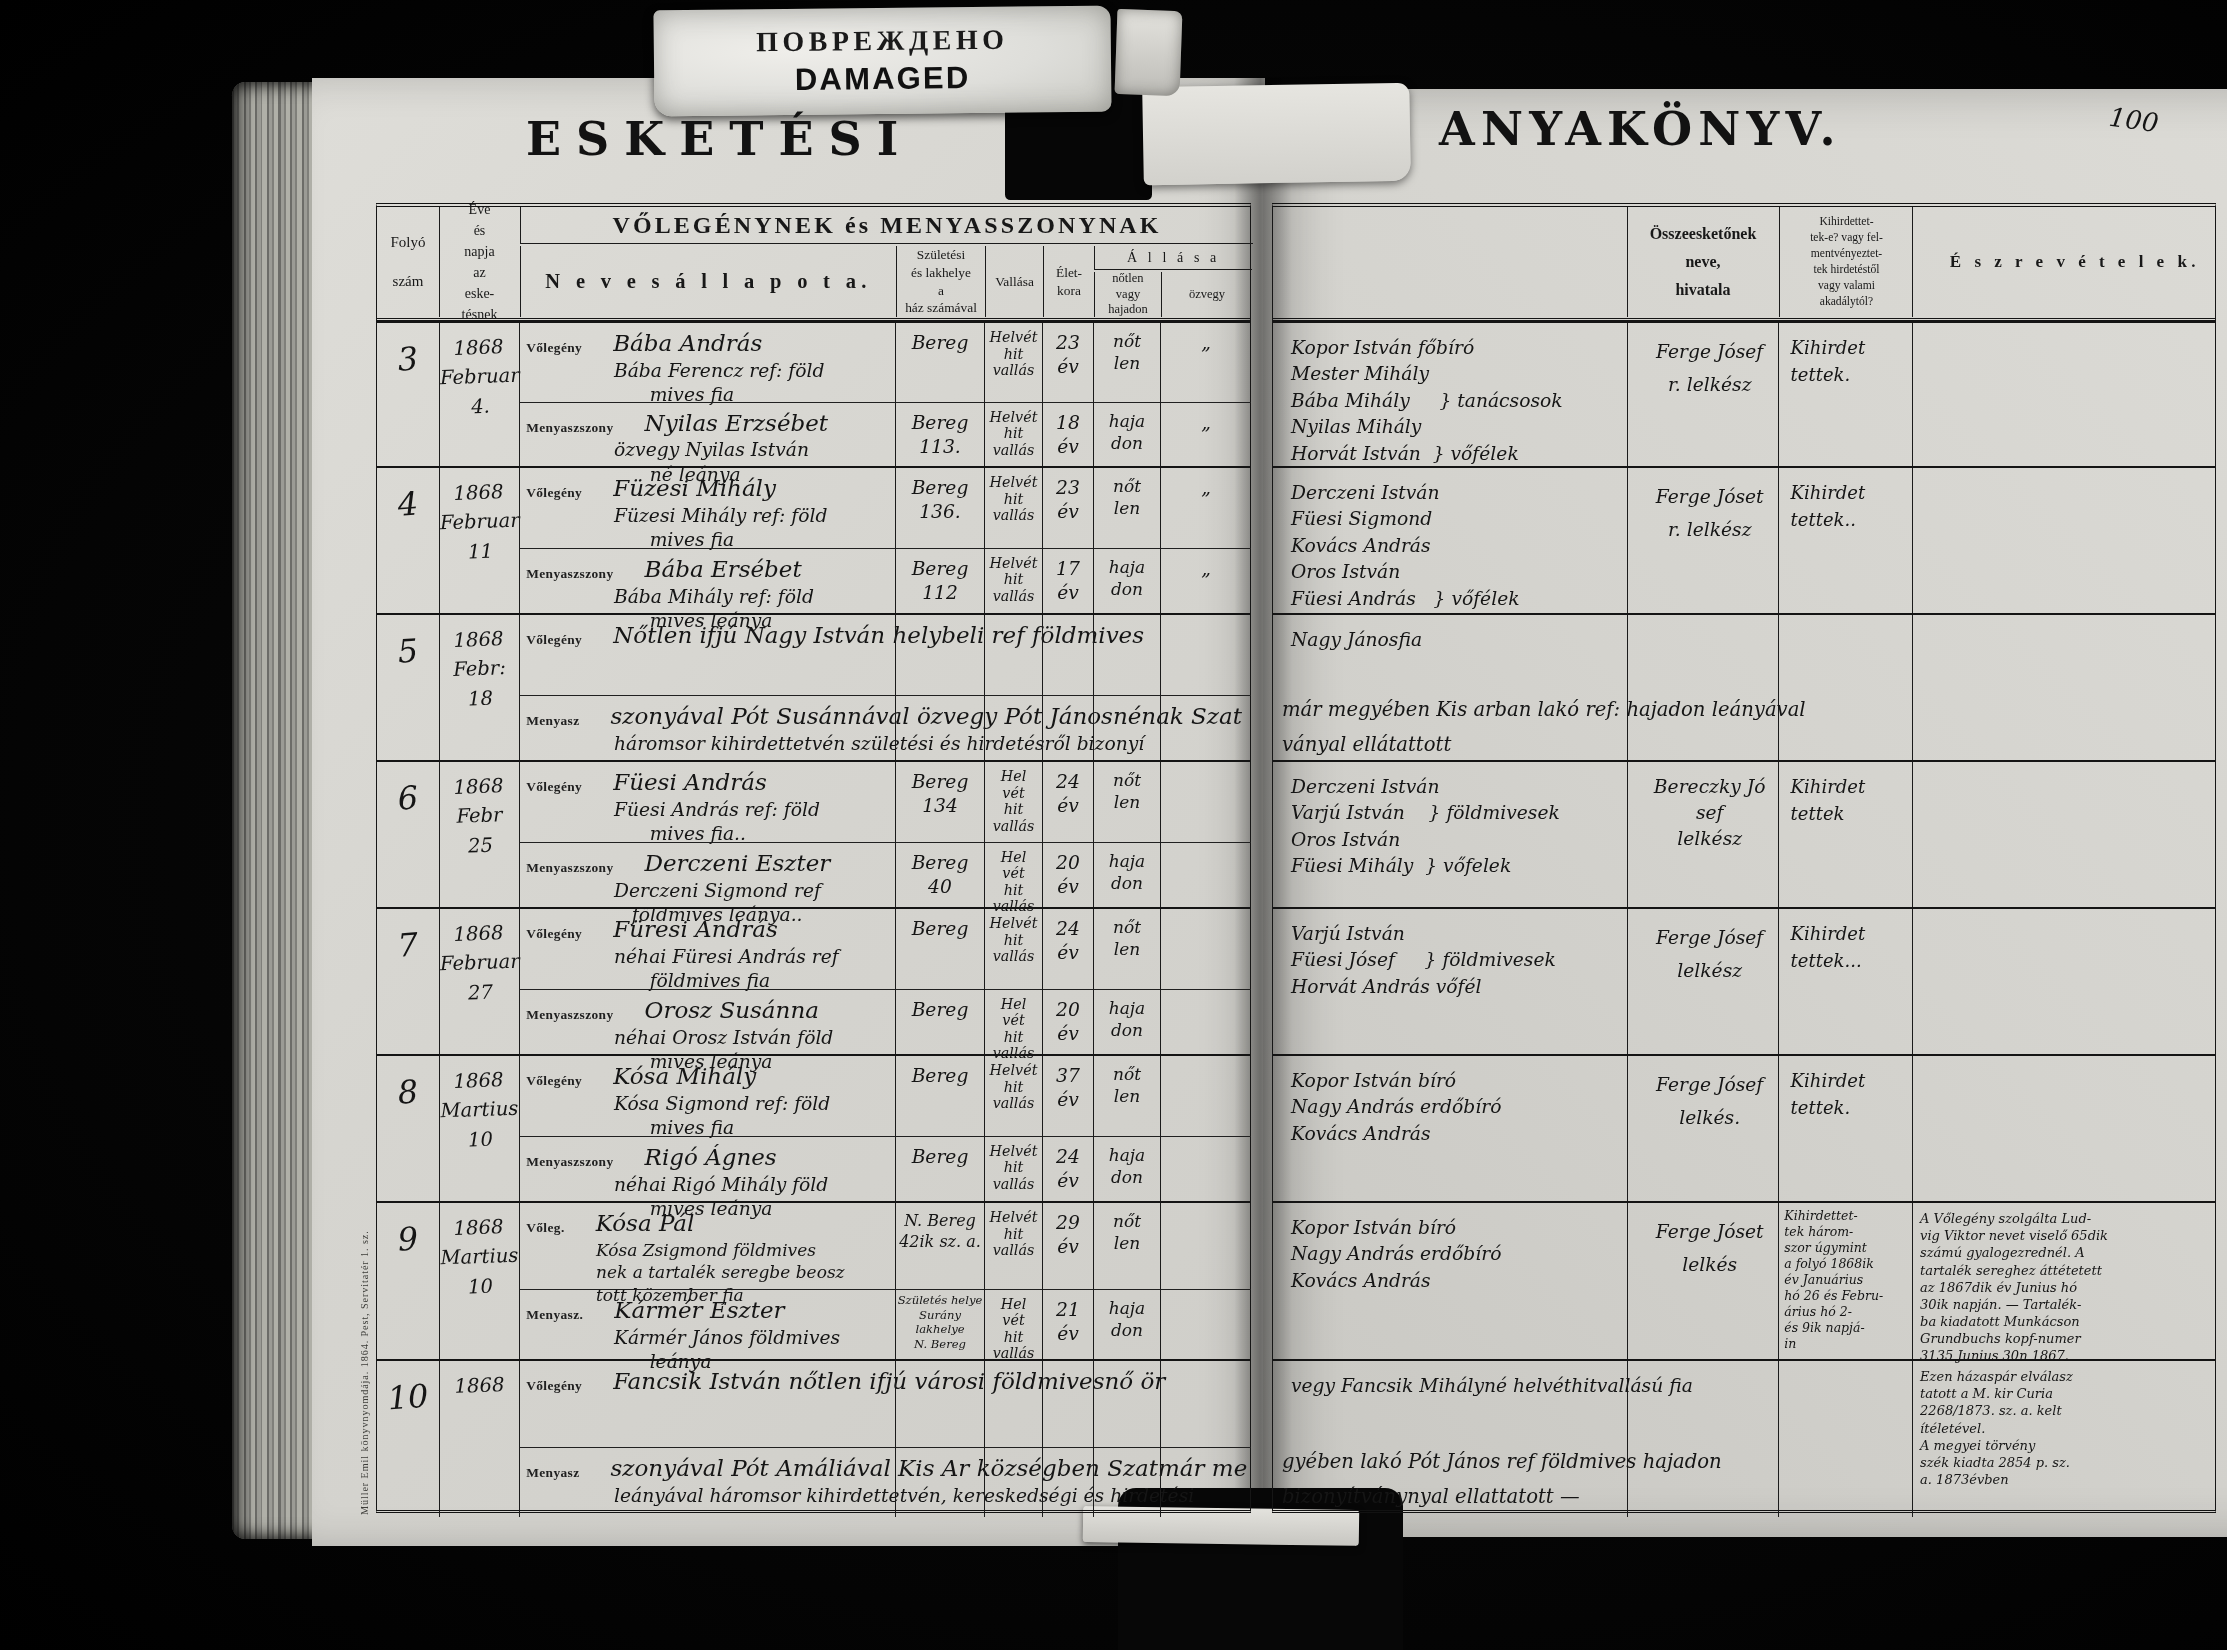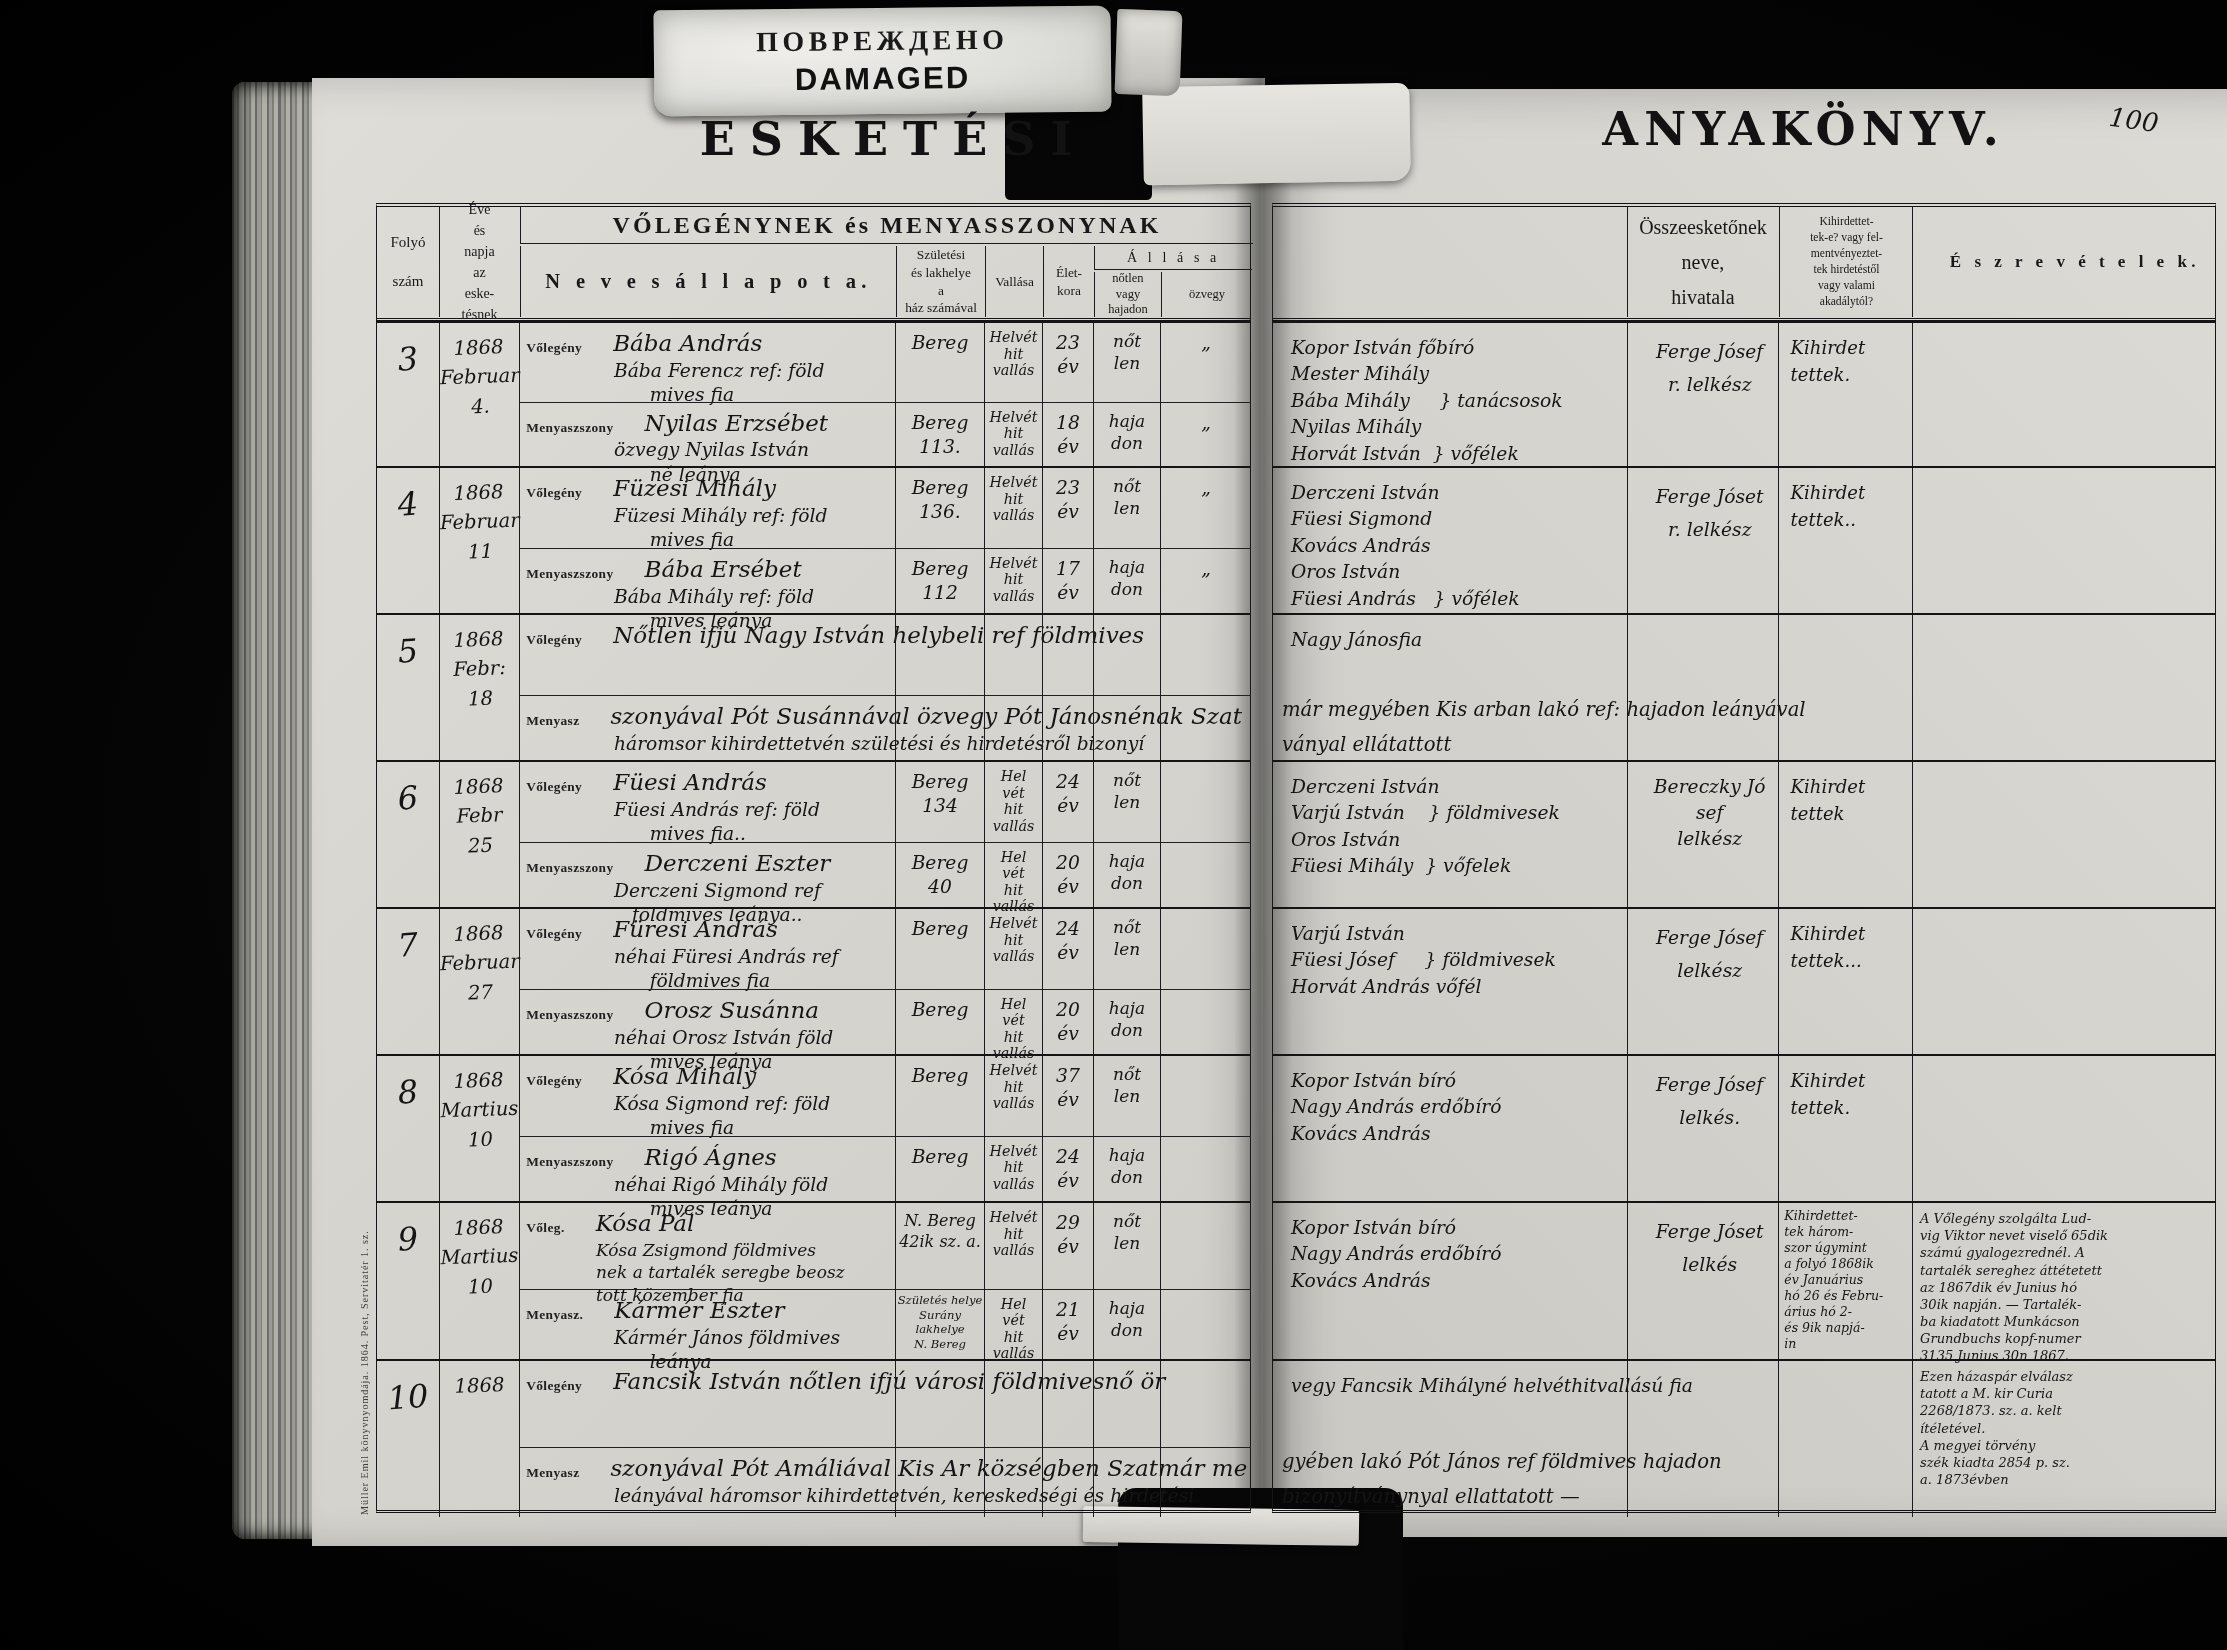--- a/index.html
+++ b/index.html
@@ -32,21 +32,21 @@
   .stamp{left:654px;top:8px;width:457px;height:106px;transform:rotate(-.6deg);
     background:radial-gradient(ellipse at 30% 40%,#efeeea 0%,#dededa 55%,#c8c8c2 100%);
     border-radius:6.2px 13.4px 9.8px 17px;box-shadow:0 3.6px 9.8px rgba(0,0,0,.65), inset 0 0 27px rgba(60,60,55,.35);
     display:flex;flex-direction:column;align-items:center;justify-content:center;gap:3.6px;}
   .stamp-frag{left:1116px;top:9.8px;width:65px;height:85px;transform:rotate(2deg);
     background:linear-gradient(180deg,#e4e3de,#bdbcb7);border-radius:3.6px 8px 13.4px 4.5px;
     box-shadow:inset 0 0 13.4px rgba(50,50,45,.5);}
   .stamp-ru{font-family:"Liberation Serif",serif;font-size:28px;letter-spacing:4.5px;color:#1a1a1a;font-weight:600;}
   .stamp-en{font-family:"Liberation Sans",sans-serif;font-size:31px;letter-spacing:2.2px;color:#111;font-weight:700;}
   
-  .title{font-family:"DejaVu Serif",serif;font-weight:700;color:#121212;font-size:46px;text-align:right;}
+  .title{font-family:"DejaVu Serif",serif;font-weight:700;color:#121212;font-size:46px;text-align:left;}
   .title-left{left:526px;top:112px;width:561px;letter-spacing:15px;}
   .title-right{left:1439px;top:102px;width:566px;letter-spacing:6.2px;}
   .pageno{left:2109px;top:105px;font-family:"DejaVu Serif",serif;font-style:italic;font-size:26px;color:#70706c;
     transform:rotate(8deg);}
   .imprint{left:359px;top:1515px;transform:rotate(-90deg);transform-origin:0 0;width:339px;
     font-size:10.2px;color:#3c3c38;letter-spacing:0.9px;white-space:nowrap;}
   
   .tbl{background:transparent;border-left:1.8px solid #161616;border-right:1.8px solid #161616;
     border-top:4.5px double #121212;border-bottom:3.6px double #121212;box-sizing:border-box;}
   .tbl-left{left:376px;top:203px;width:875px;height:1310px;}
@@ -87,21 +87,21 @@
   .rspan{position:absolute;left:9px;top:54%;font-size:19.6px;line-height:1.75;}
   
   .h-group{font-size:24px;font-weight:700;letter-spacing:3.1px;}
   .h-neve{font-size:20.5px;font-weight:600;letter-spacing:5.3px;}
   .h-small{font-size:13.4px;line-height:1.32;}
   .h-allasa{font-size:14px;font-weight:400;letter-spacing:3.6px;}
   .h-sub{font-size:12.5px;line-height:1.25;}
   .h-folyo{font-size:15px;line-height:2.6;}
   .h-eve{font-size:14px;line-height:1.5;}
   .h-tanuk{font-size:20.5px;line-height:2.1;letter-spacing:3.6px;font-weight:600;}
-  .h-ossze{font-size:20px;line-height:1.75;font-weight:400;}
+  .h-ossze{font-size:16px;line-height:1.75;font-weight:700;}
   .h-kihird{font-size:11.6px;line-height:1.38;}
   .h-eszre{font-size:17px;letter-spacing:4.5px;font-weight:600;padding-left:20px;}
 </style>
 </head>
 <body>
 
 <div class="abs backdrop"></div>
 <div class="abs edge-left"></div>
 <div class="abs edge-right"></div>
 <div class="abs page-left"></div>

